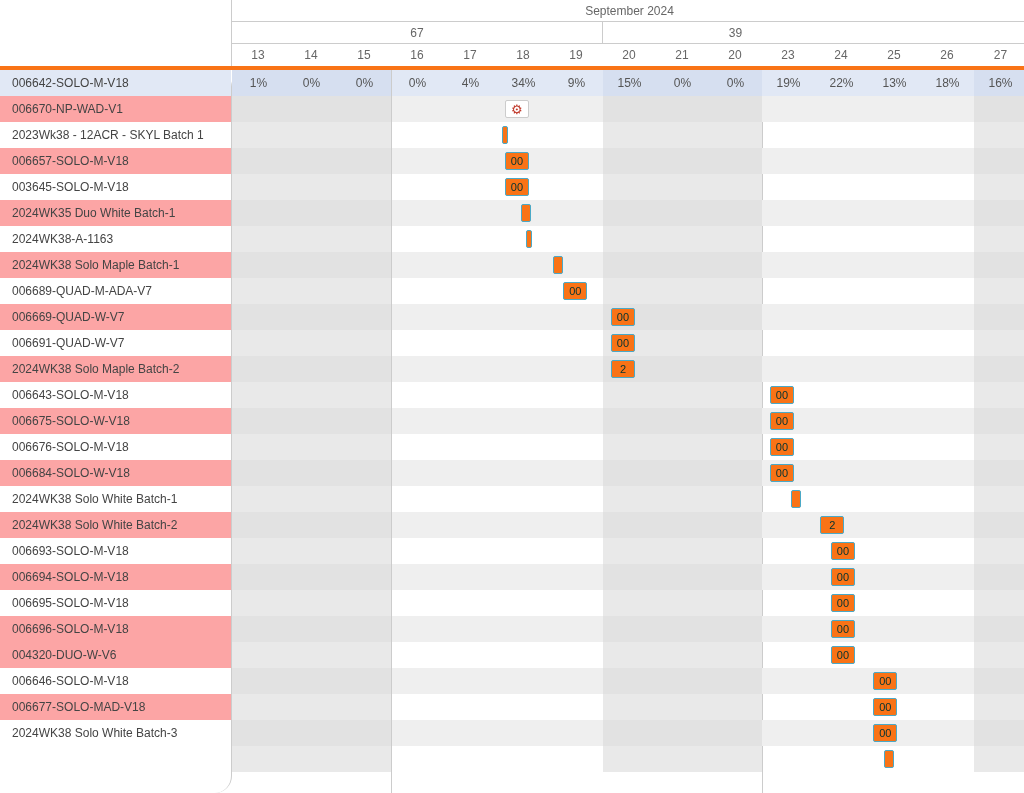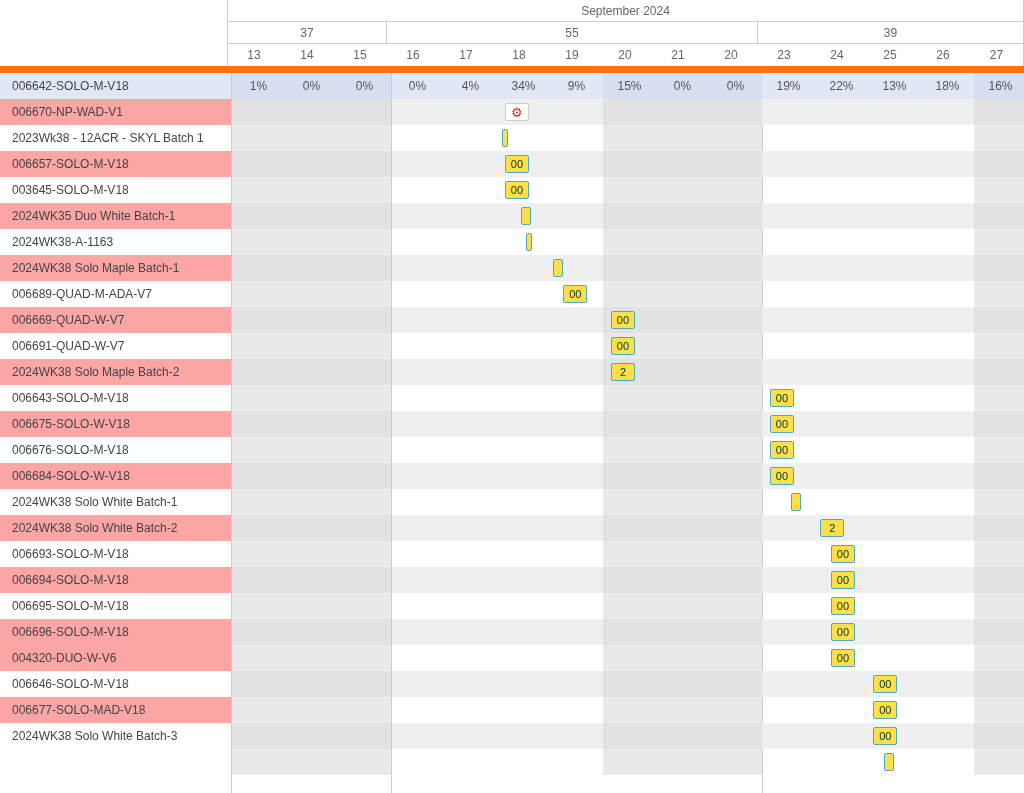--- a/index.html
+++ b/index.html
@@ -13,22 +13,21 @@
     height: 793px;
   }
   .gantt-container {
     display: flex;
     flex-direction: column;
     width: 100%;
     height: 100%;
   }
   .header {
     display: flex;
-    border-bottom: 7px solid #f97316;
-    justify-content: flex-end;
+    border-bottom: 4px solid #f97316;
   }
   .header-left {
     width: 232px;
     flex-shrink: 0;
     border-right: 1px solid #ccc;
   }
   .header-right {
     flex: 1;
     display: flex;
     flex-direction: column;
@@ -72,20 +71,21 @@
   }
   .body {
     flex: 1;
     display: flex;
     overflow: hidden;
   }
   .body-left {
     width: 232px;
     flex-shrink: 0;
     border-right: 1px solid #ccc;
+    border-radius: 17px;
   }
   .body-right {
     flex: 1;
     position: relative;
   }
   .row {
     height: 26px;
     display: flex;
     align-items: center;
   }
@@ -132,21 +132,21 @@
     position: absolute;
     left: 529.5px; 
     top: 0;
     bottom: 0;
     width: 1px;
     background: #ccc;
     pointer-events: none;
   }
   .task {
     height: 18px;
-    background: #fde047;
+    background: #f97316;
     border: 1px solid #4aa9c7;
     border-radius: 2px;
     color: #033;
     font-size: 11px;
     display: flex;
     align-items: center;
     justify-content: center;
     padding: 0 2px;
     position: absolute;
     top: 4px;
@@ -169,22 +169,21 @@
 
 <div class="gantt-container">
 
   <div class="header">
     <div class="header-left"></div>
     <div class="header-right">
       <div class="month-row">
         <span>September 2024</span>
       </div>
       <div class="week-row" id="week-row">
-          <div class="week-cell" style="width: 159px;">37</div>
-          <div class="week-cell" style="width: 371px;">55</div>
+          <div class="week-cell" style="width: 371px;">67</div>
           <div class="week-cell" style="width: 265px; border-right: none;">39</div>
         </div>
       <div class="day-row" id="day-row">
           <div class="day-cell">13</div>
           <div class="day-cell">14</div>
           <div class="day-cell">15</div>
           <div class="day-cell">16</div>
           <div class="day-cell">17</div>
           <div class="day-cell">18</div>
           <div class="day-cell">19</div>

